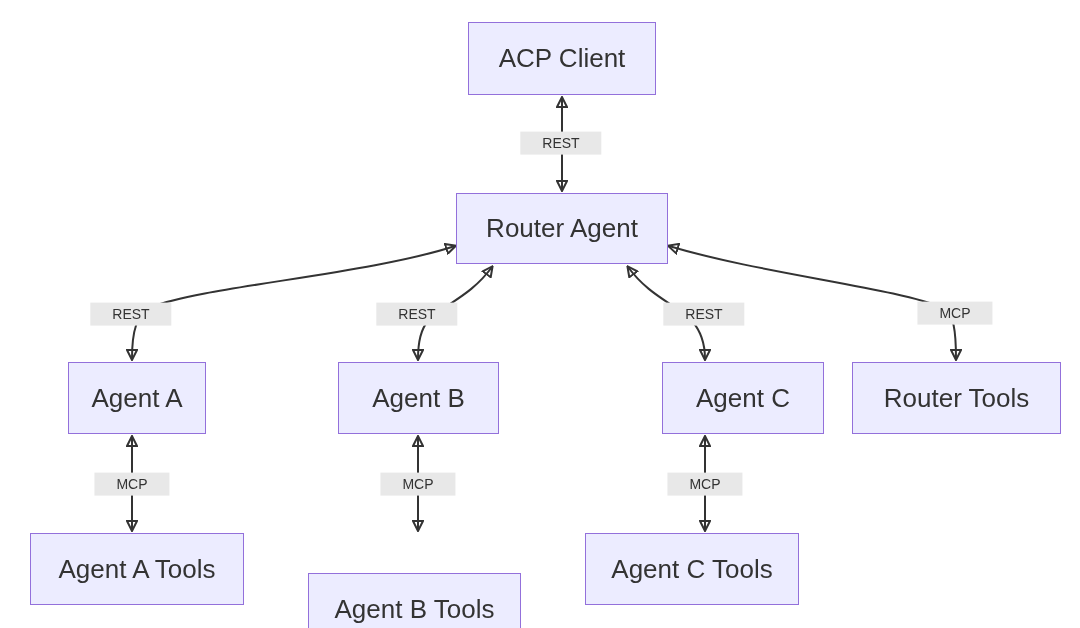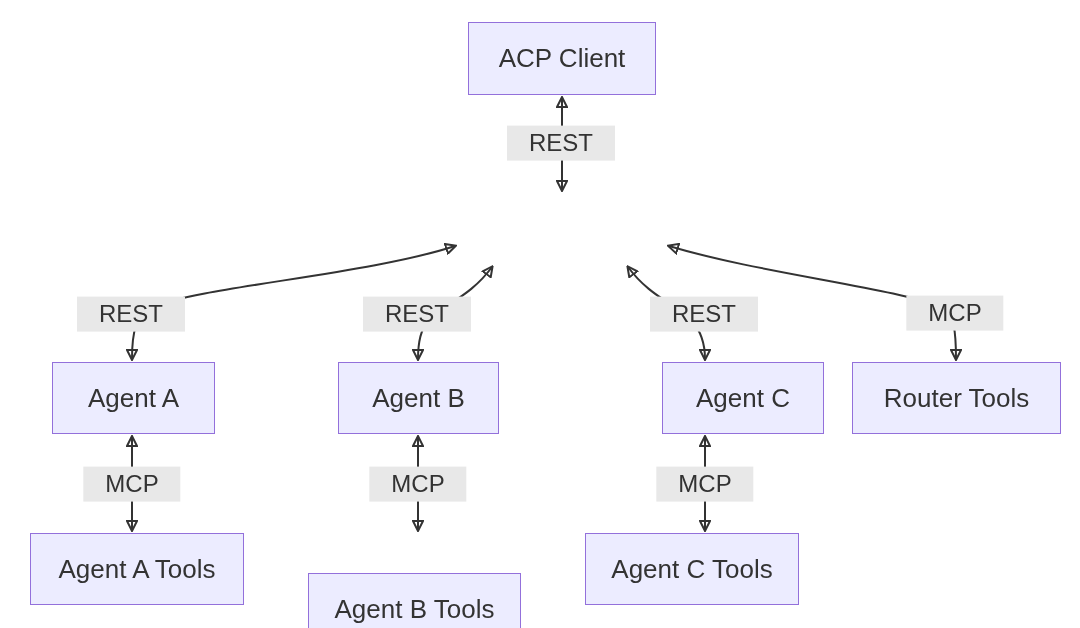--- a/index.html
+++ b/index.html
@@ -32,33 +32,33 @@
     box-sizing: border-box;
     display: flex;
     align-items: center;
     justify-content: center;
     color: #333333;
     font-size: 26px;
     white-space: nowrap;
   }
   .node-acp-client    { left: 468px; top: 22px;  width: 188px; height: 73px; }
   .node-router-agent  { left: 456px; top: 193px; width: 212px; height: 71px; }
-  .node-agent-a       { left: 52px;  top: 362px; width: 163px; height: 72px; }
+  .node-agent-a       { left: 68px;  top: 362px; width: 138px; height: 72px; }
   .node-agent-b       { left: 338px; top: 362px; width: 161px; height: 72px; }
   .node-agent-c       { left: 625px; top: 362px; width: 162px; height: 72px; margin-left: 37px; }
   .node-router-tools  { left: 852px; top: 362px; width: 209px; height: 72px; }
   .node-agent-a-tools { left: 30px;  top: 533px; width: 214px; height: 72px; }
   .node-agent-b-tools { left: 308px; top: 533px; width: 213px; height: 72px; margin-top: 40px; }
   .node-agent-c-tools { left: 585px; top: 533px; width: 214px; height: 72px; }
   .edge-label {
     position: absolute;
     transform: translate(-50%, -50%);
     background: #e8e8e8;
     color: #333333;
-    font-size: 24px;
+    font-size: 14px;
     line-height: 1.2;
     padding: 3px 22px;
     white-space: nowrap;
   }
   .el-acp-router   { left: 561px; top: 143px; }
   .el-agent-a      { left: 131px; top: 314px; }
   .el-agent-b      { left: 417px; top: 314px; }
   .el-agent-c      { left: 704px; top: 314px; }
   .el-router-tools { left: 955px; top: 313px; }
   .el-a-tools      { left: 132px; top: 484px; }
@@ -82,20 +82,23 @@
     <path d="M628,267 C650,297 676,304 692,321 C699,329 705,342 705,359" marker-start="url(#arrow)" marker-end="url(#arrow)"></path>
     <path d="M669,246 C762,274 898,288 943,308 C954,313 956,332 956,359" marker-start="url(#arrow)" marker-end="url(#arrow)"></path>
     <path d="M132,437 L132,530" marker-start="url(#arrow)" marker-end="url(#arrow)"></path>
     <path d="M418,437 L418,530" marker-start="url(#arrow)" marker-end="url(#arrow)"></path>
     <path d="M705,437 L705,530" marker-start="url(#arrow)" marker-end="url(#arrow)"></path>
   </svg>
 
   <div class="node node-acp-client">
     <span>ACP Client</span>
   </div>
+  <div class="node node-router-agent">
+    <span>Router Agent</span>
+  </div>
   <div class="node node-agent-a">
     <span>Agent A</span>
   </div>
   <div class="node node-agent-b">
     <span>Agent B</span>
   </div>
   <div class="node node-agent-c">
     <span>Agent C</span>
   </div>
   <div class="node node-router-tools">

